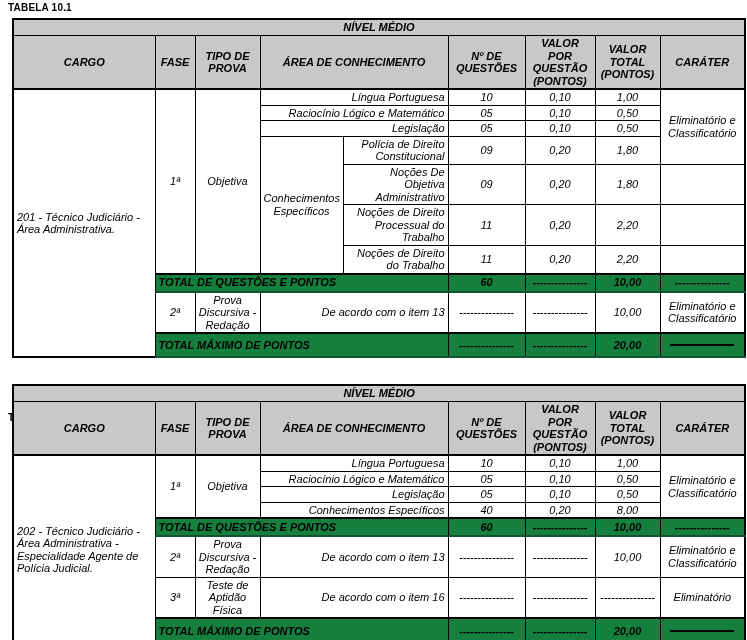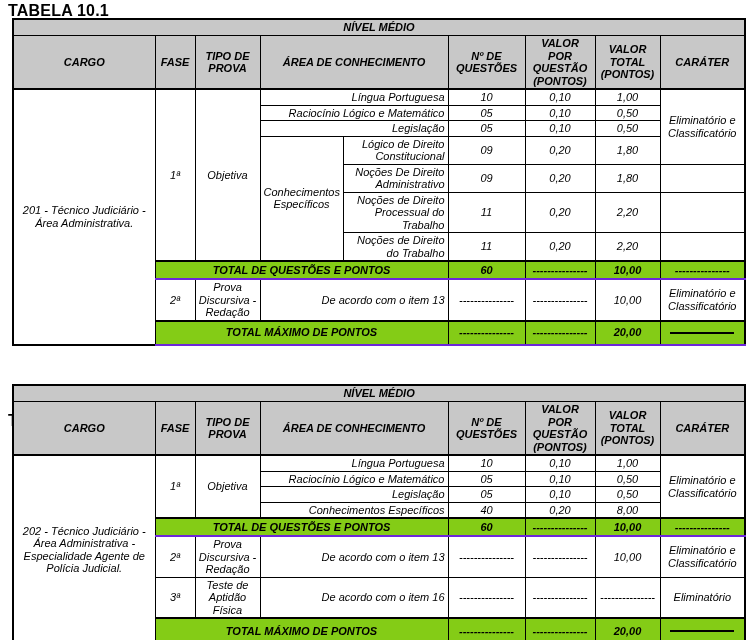--- a/index.html
+++ b/index.html
@@ -1,25 +1,25 @@
 <!DOCTYPE html>
 <html><head>
 <meta charset="utf-8">
 <style>
   html,body{margin:0;padding:0;background:#ffffff;}
   body{font-family:"Liberation Sans","DejaVu Sans",sans-serif;color:#000;}
   .page{position:relative;width:747px;height:640px;background:#fff;overflow:hidden;}
-  .tbl-title{position:absolute;left:8px;font-weight:bold;font-size:16px;letter-spacing:.2px;}
+  .tbl-title{position:absolute;left:8px;font-weight:bold;font-size:10px;letter-spacing:.2px;}
   table.grid{position:absolute;left:12px;width:732px;border-collapse:collapse;table-layout:fixed;border:2px solid #000;font-style:italic;}
   .grid td{border:1px solid #000;font-size:11px;line-height:12.5px;text-align:center;vertical-align:middle;padding:1px 3px;overflow:hidden;}
   tr.band td{background:#c8c8c8;font-weight:bold;height:13px;font-size:11px;}
   tr.head td{background:#c8c8c8;font-weight:bold;height:46px;border-bottom:2px solid #000;}
-  td.l{text-align:center;margin-left:34px;}
+  td.l{text-align:left;margin-left:34px;}
   td.subl{text-align:right;padding-left:5px;}
-  tr.total td{background:#84cc16;font-weight:bold;border-top:2px solid #000;border-bottom:2px solid #6d28d9;}
+  tr.total td{background:#15803d;font-weight:bold;border-top:2px solid #000;border-bottom:2px solid #14532d;}
   .h14{height:14px;}.h27{height:27px;}.h40{height:40px;}.h28{height:28px;padding-left:34px;}
   .h18{height:18px;}.h40b{height:40px;}.h24{height:24px;}.h26{height:26px;}
   .rule{border-top:2px solid #000;width:82%;margin:0 auto;}
 </style>
 </head>
 <body>
 
 <div class="page">
 
   <div class="tbl-title" style="top:2px;">TABELA 10.1</div>
@@ -67,27 +67,27 @@
         <td>0,50</td>
       </tr>
       <tr class="h14">
         <td colspan="2" class="subl">Legislação</td>
         <td>05</td>
         <td>0,10</td>
         <td>0,50</td>
       </tr>
       <tr class="h27">
         <td rowspan="4">Conhecimentos Específicos</td>
-        <td class="subl">Lógico de Direito Constitucional</td>
+        <td class="subl">Polícia de Direito Constitucional</td>
         <td>09</td>
         <td>0,20</td>
         <td>1,80</td>
       </tr>
       <tr class="h27">
-        <td class="subl">Noções De Direito Administrativo</td>
+        <td class="subl">Noções De Objetiva Administrativo</td>
         <td>09</td>
         <td>0,20</td>
         <td>1,80</td>
         <td></td>
       </tr>
       <tr class="h40">
         <td class="subl">Noções de Direito Processual do Trabalho</td>
         <td>11</td>
         <td>0,20</td>
         <td>2,20</td>

